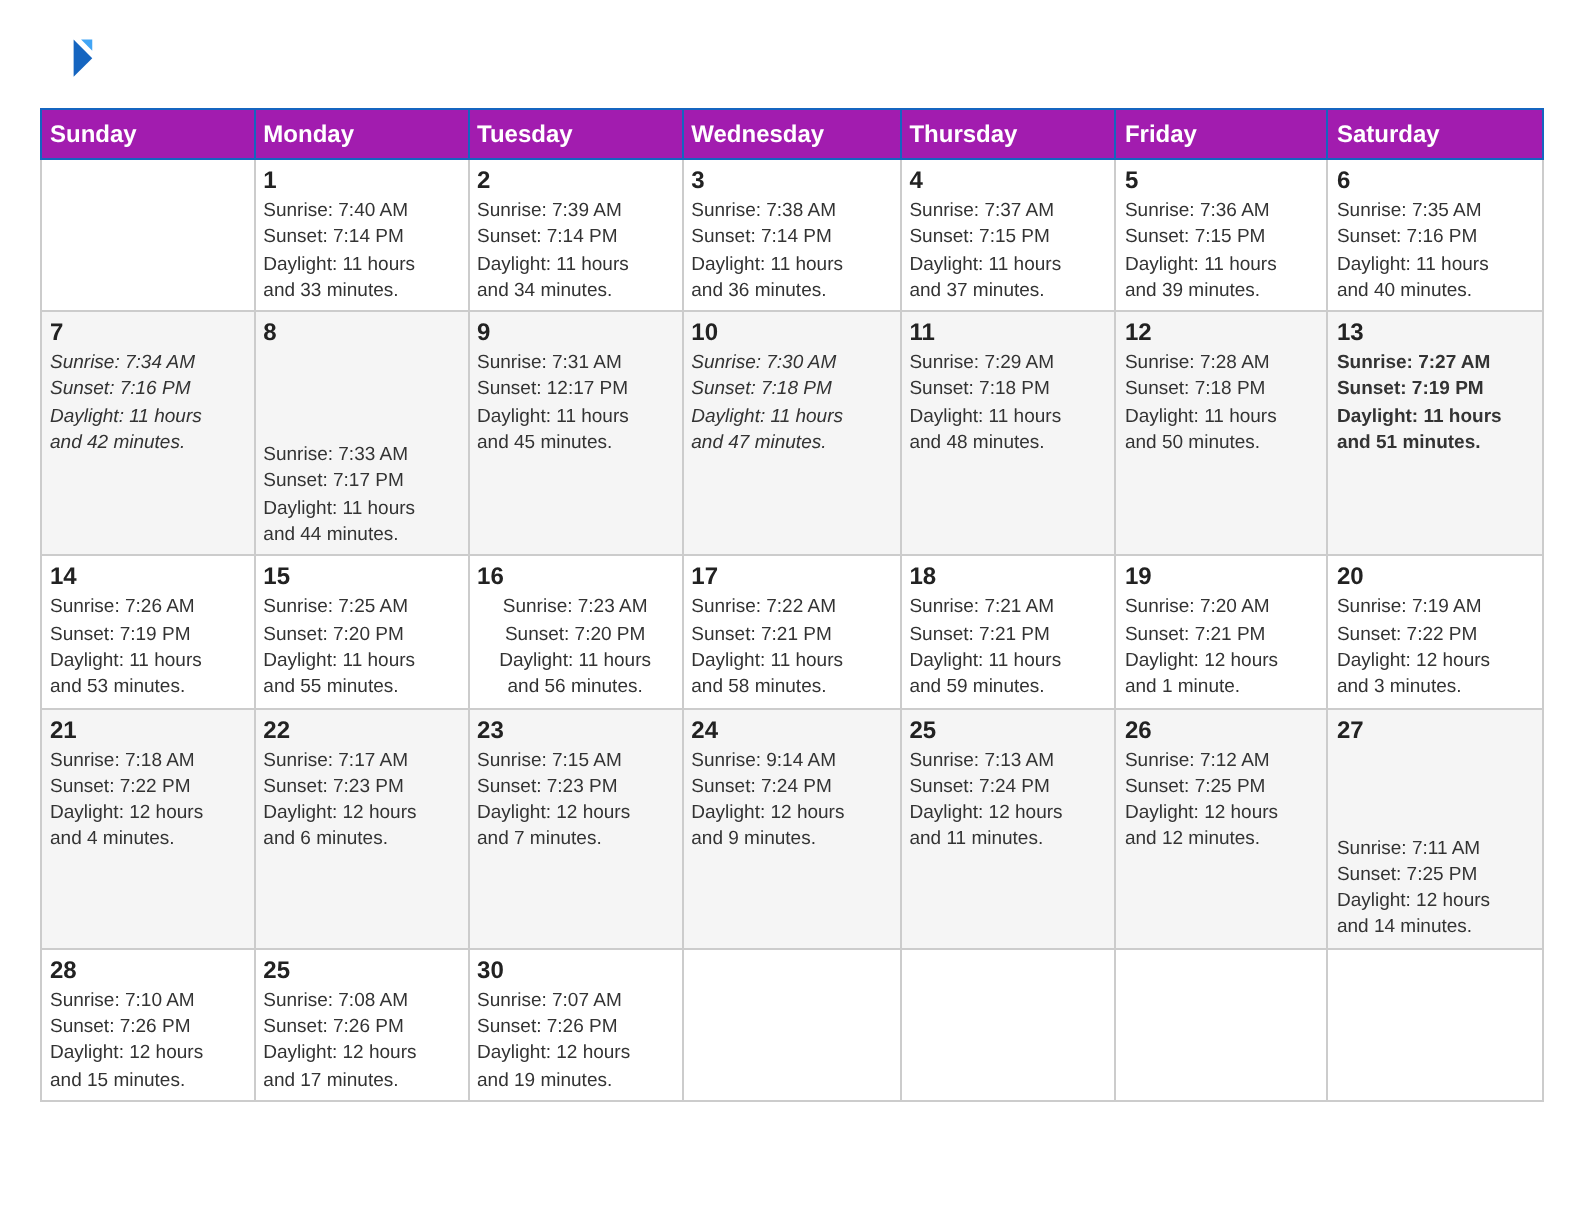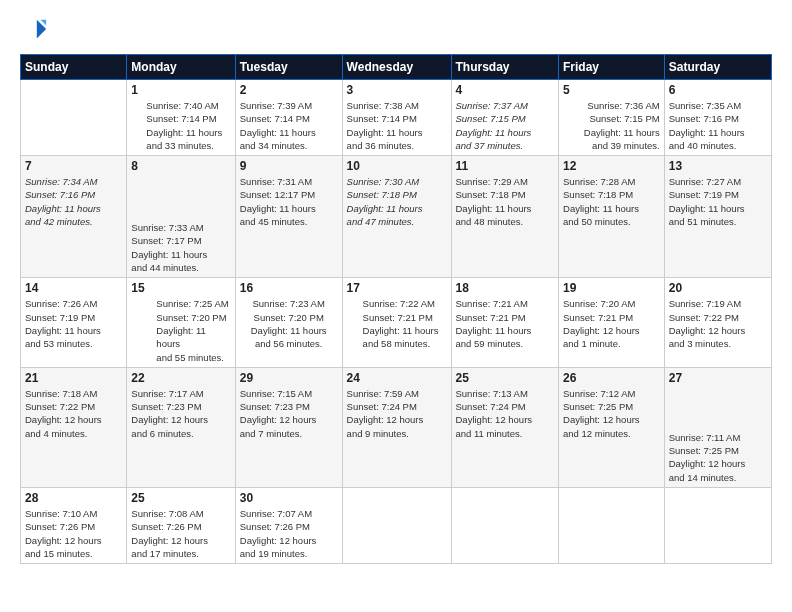--- a/index.html
+++ b/index.html
@@ -51,21 +51,21 @@
     .location {
       font-size: 15px;
       color: #555;
     }
     table {
       width: 100%;
       border-collapse: collapse;
       font-size: 10px;
     }
     thead tr th {
-      background-color: #0f172a;
+      background-color: #a21caf;
       color: #fff;
       padding: 5px 4px;
       text-align: left;
       font-size: 12px;
       font-weight: bold;
       border: 1px solid #1565c0;
     }
     tbody tr td {
       border: 1px solid #ccc;
       vertical-align: top;
@@ -126,49 +126,49 @@
           <th>Thursday</th>
           <th>Friday</th>
           <th>Saturday</th>
         </tr>
     </thead>
     <tbody id="calendar-body">
     <tr>
           <td class="empty-cell"></td>
           <td>
             <span class="day-num">1</span>
-            <div class="day-info" style="white-space: pre-line; margin-left: 15px;">Sunrise: 7:40 AM
+            <div class="day-info" style="white-space: pre-line;">Sunrise: 7:40 AM
 Sunset: 7:14 PM
 Daylight: 11 hours
 and 33 minutes.</div>
           </td>
           <td>
             <span class="day-num">2</span>
             <div class="day-info" style="white-space: pre-line;">Sunrise: 7:39 AM
 Sunset: 7:14 PM
 Daylight: 11 hours
 and 34 minutes.</div>
           </td>
           <td>
             <span class="day-num">3</span>
             <div class="day-info" style="white-space: pre-line;">Sunrise: 7:38 AM
 Sunset: 7:14 PM
 Daylight: 11 hours
 and 36 minutes.</div>
           </td>
           <td>
             <span class="day-num">4</span>
-            <div class="day-info" style="white-space: pre-line; font-style: italic;">Sunrise: 7:37 AM
+            <div class="day-info" style="white-space: pre-line;">Sunrise: 7:37 AM
 Sunset: 7:15 PM
 Daylight: 11 hours
 and 37 minutes.</div>
           </td>
           <td>
             <span class="day-num">5</span>
-            <div class="day-info" style="white-space: pre-line; text-align: right;">Sunrise: 7:36 AM
+            <div class="day-info" style="white-space: pre-line;">Sunrise: 7:36 AM
 Sunset: 7:15 PM
 Daylight: 11 hours
 and 39 minutes.</div>
           </td>
           <td>
             <span class="day-num">6</span>
             <div class="day-info" style="white-space: pre-line;">Sunrise: 7:35 AM
 Sunset: 7:16 PM
 Daylight: 11 hours
 and 40 minutes.</div>
@@ -212,51 +212,51 @@
           </td>
           <td>
             <span class="day-num">12</span>
             <div class="day-info" style="white-space: pre-line;">Sunrise: 7:28 AM
 Sunset: 7:18 PM
 Daylight: 11 hours
 and 50 minutes.</div>
           </td>
           <td>
             <span class="day-num">13</span>
-            <div class="day-info" style="white-space: pre-line;">Sunrise: 7:27 AM
+            <div class="day-info" style="white-space: pre-line; font-weight: bold;">Sunrise: 7:27 AM
 Sunset: 7:19 PM
 Daylight: 11 hours
 and 51 minutes.</div>
           </td>
         </tr>
         <tr>
           <td>
             <span class="day-num">14</span>
             <div class="day-info" style="white-space: pre-line;">Sunrise: 7:26 AM
 Sunset: 7:19 PM
 Daylight: 11 hours
 and 53 minutes.</div>
           </td>
           <td>
             <span class="day-num">15</span>
-            <div class="day-info" style="white-space: pre-line; margin-left: 25px;">Sunrise: 7:25 AM
+            <div class="day-info" style="white-space: pre-line;">Sunrise: 7:25 AM
 Sunset: 7:20 PM
 Daylight: 11 hours
 and 55 minutes.</div>
           </td>
           <td>
             <span class="day-num">16</span>
             <div class="day-info" style="white-space: pre-line; text-align: center;">Sunrise: 7:23 AM
 Sunset: 7:20 PM
 Daylight: 11 hours
 and 56 minutes.</div>
           </td>
           <td>
             <span class="day-num">17</span>
-            <div class="day-info" style="white-space: pre-line; margin-left: 16px;">Sunrise: 7:22 AM
+            <div class="day-info" style="white-space: pre-line;">Sunrise: 7:22 AM
 Sunset: 7:21 PM
 Daylight: 11 hours
 and 58 minutes.</div>
           </td>
           <td>
             <span class="day-num">18</span>
             <div class="day-info" style="white-space: pre-line;">Sunrise: 7:21 AM
 Sunset: 7:21 PM
 Daylight: 11 hours
 and 59 minutes.</div>
@@ -285,29 +285,29 @@
 and 4 minutes.</div>
           </td>
           <td>
             <span class="day-num">22</span>
             <div class="day-info" style="white-space: pre-line;">Sunrise: 7:17 AM
 Sunset: 7:23 PM
 Daylight: 12 hours
 and 6 minutes.</div>
           </td>
           <td>
-            <span class="day-num">29</span>
+            <span class="day-num">23</span>
             <div class="day-info" style="white-space: pre-line;">Sunrise: 7:15 AM
 Sunset: 7:23 PM
 Daylight: 12 hours
 and 7 minutes.</div>
           </td>
           <td>
             <span class="day-num">24</span>
-            <div class="day-info" style="white-space: pre-line;">Sunrise: 7:59 AM
+            <div class="day-info" style="white-space: pre-line;">Sunrise: 9:14 AM
 Sunset: 7:24 PM
 Daylight: 12 hours
 and 9 minutes.</div>
           </td>
           <td>
             <span class="day-num">25</span>
             <div class="day-info" style="white-space: pre-line;">Sunrise: 7:13 AM
 Sunset: 7:24 PM
 Daylight: 12 hours
 and 11 minutes.</div>

